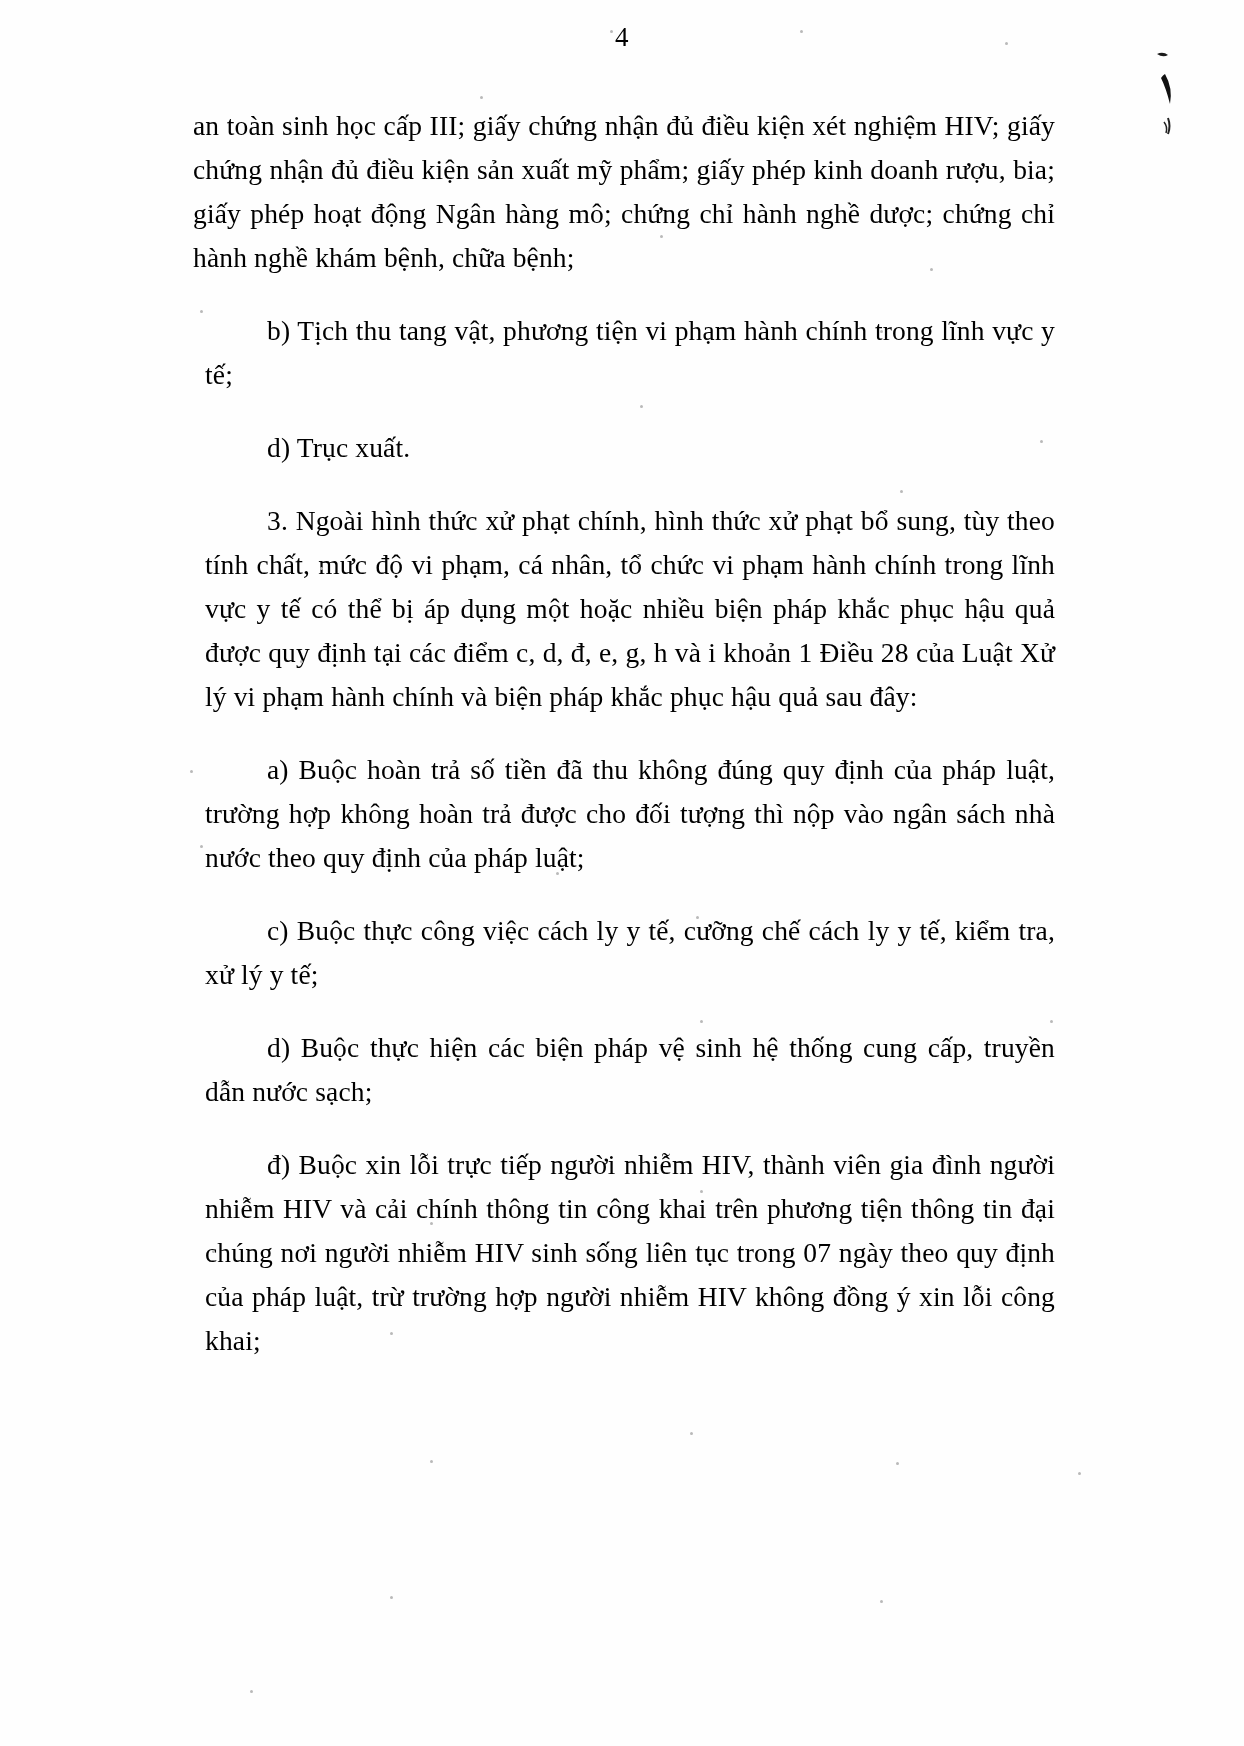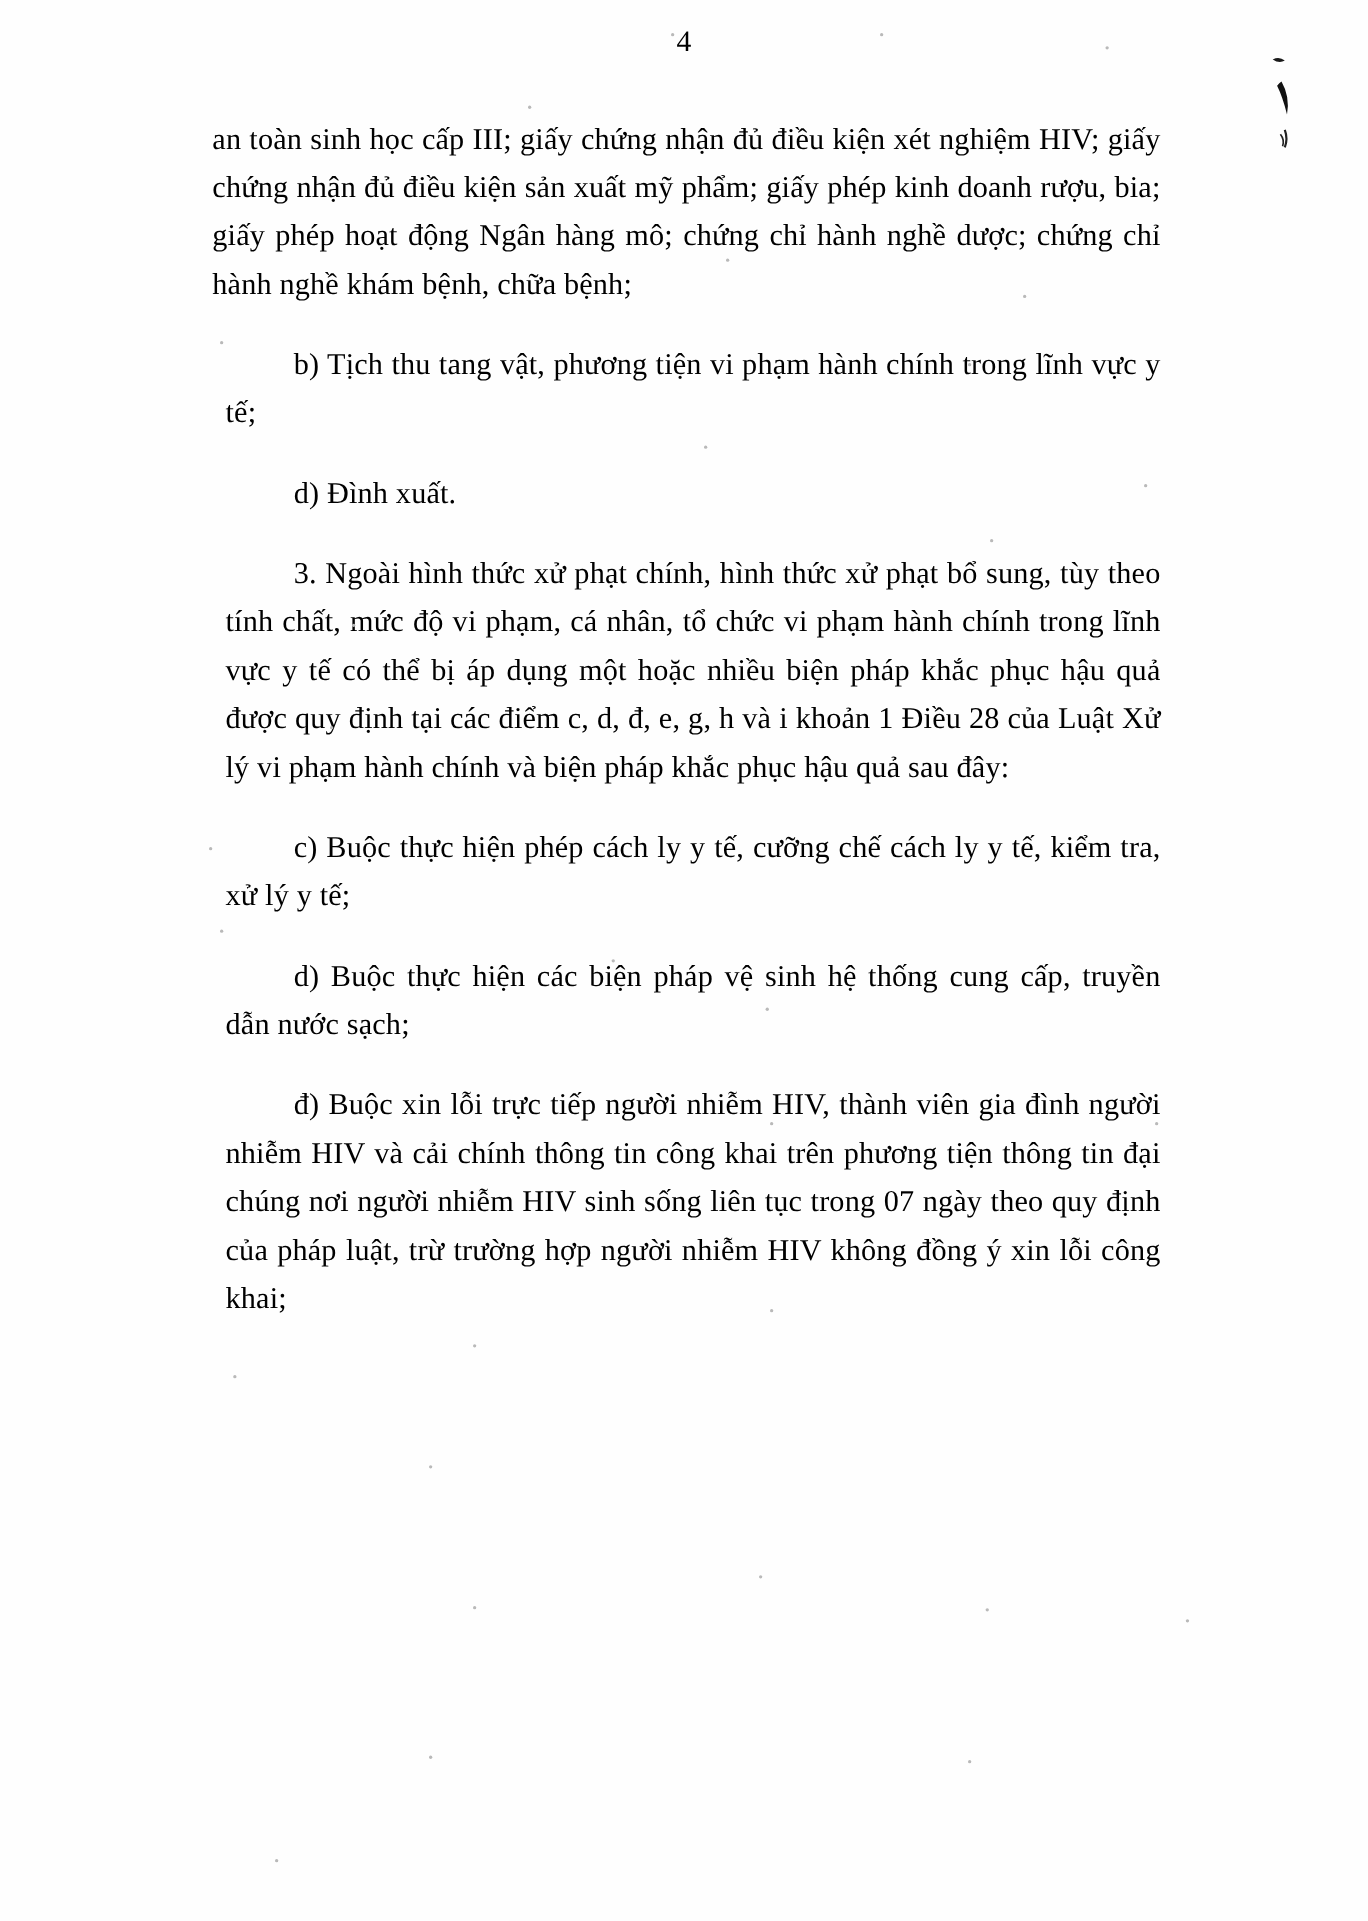--- a/index.html
+++ b/index.html
@@ -81,23 +81,24 @@
   <svg class="corner-mark" viewBox="0 0 34 96">
     <path d="M5 6 q6 -3 11 1 q-5 3 -11 -1 z" fill="#1a1a1a"></path>
     <path d="M13 26 q8 14 5 30 q-4 -16 -9 -26 q2 -3 4 -4 z" fill="#111111"></path>
     <path d="M16 70 q3 8 0 16" stroke="#222222" stroke-width="2" fill="none"></path>
     <path d="M12 74 q4 5 2 11" stroke="#222222" stroke-width="1.5" fill="none"></path>
   </svg>
 
   <div class="content">
     <p class="noafter">an toàn sinh học cấp III; giấy chứng nhận đủ điều kiện xét nghiệm HIV; giấy chứng nhận đủ điều kiện sản xuất mỹ phẩm; giấy phép kinh doanh rượu, bia; giấy phép hoạt động Ngân hàng mô; chứng chỉ hành nghề dược; chứng chỉ hành nghề khám bệnh, chữa bệnh;</p>
     <p class="indent gap noafter">b) Tịch thu tang vật, phương tiện vi phạm hành chính trong lĩnh vực y tế;</p>
-    <p class="indent gap noafter">d) Đình xuất.</p>
+    <p class="indent gap noafter">d) Trục xuất.</p>
     <p class="indent gap noafter">3. Ngoài hình thức xử phạt chính, hình thức xử phạt bổ sung, tùy theo tính chất, mức độ vi phạm, cá nhân, tổ chức vi phạm hành chính trong lĩnh vực y tế có thể bị áp dụng một hoặc nhiều biện pháp khắc phục hậu quả được quy định tại các điểm c, d, đ, e, g, h và i khoản 1 Điều 28 của Luật Xử lý vi phạm hành chính và biện pháp khắc phục hậu quả sau đây:</p>
-    <p class="indent gap noafter">c) Buộc thực hiện phép cách ly y tế, cưỡng chế cách ly y tế, kiểm tra, xử lý y tế;</p>
+    <p class="indent gap noafter">a) Buộc hoàn trả số tiền đã thu không đúng quy định của pháp luật, trường hợp không hoàn trả được cho đối tượng thì nộp vào ngân sách nhà nước theo quy định của pháp luật;</p>
+    <p class="indent gap noafter">c) Buộc thực công việc cách ly y tế, cưỡng chế cách ly y tế, kiểm tra, xử lý y tế;</p>
     <p class="indent gap noafter">d) Buộc thực hiện các biện pháp vệ sinh hệ thống cung cấp, truyền dẫn nước sạch;</p>
     <p class="indent gap noafter">đ) Buộc xin lỗi trực tiếp người nhiễm HIV, thành viên gia đình người nhiễm HIV và cải chính thông tin công khai trên phương tiện thông tin đại chúng nơi người nhiễm HIV sinh sống liên tục trong 07 ngày theo quy định của pháp luật, trừ trường hợp người nhiễm HIV không đồng ý xin lỗi công khai;</p>
 
   </div>
 
   <div class="speckle" style="left:610px; top:30px; width:3px; height:3px;"></div>
   <div class="speckle" style="left:800px; top:30px; width:3px; height:3px;"></div>
   <div class="speckle" style="left:1005px; top:42px; width:3px; height:3px;"></div>
   <div class="speckle" style="left:480px; top:96px; width:3px; height:3px;"></div>
   <div class="speckle" style="left:660px; top:235px; width:3px; height:3px;"></div>

